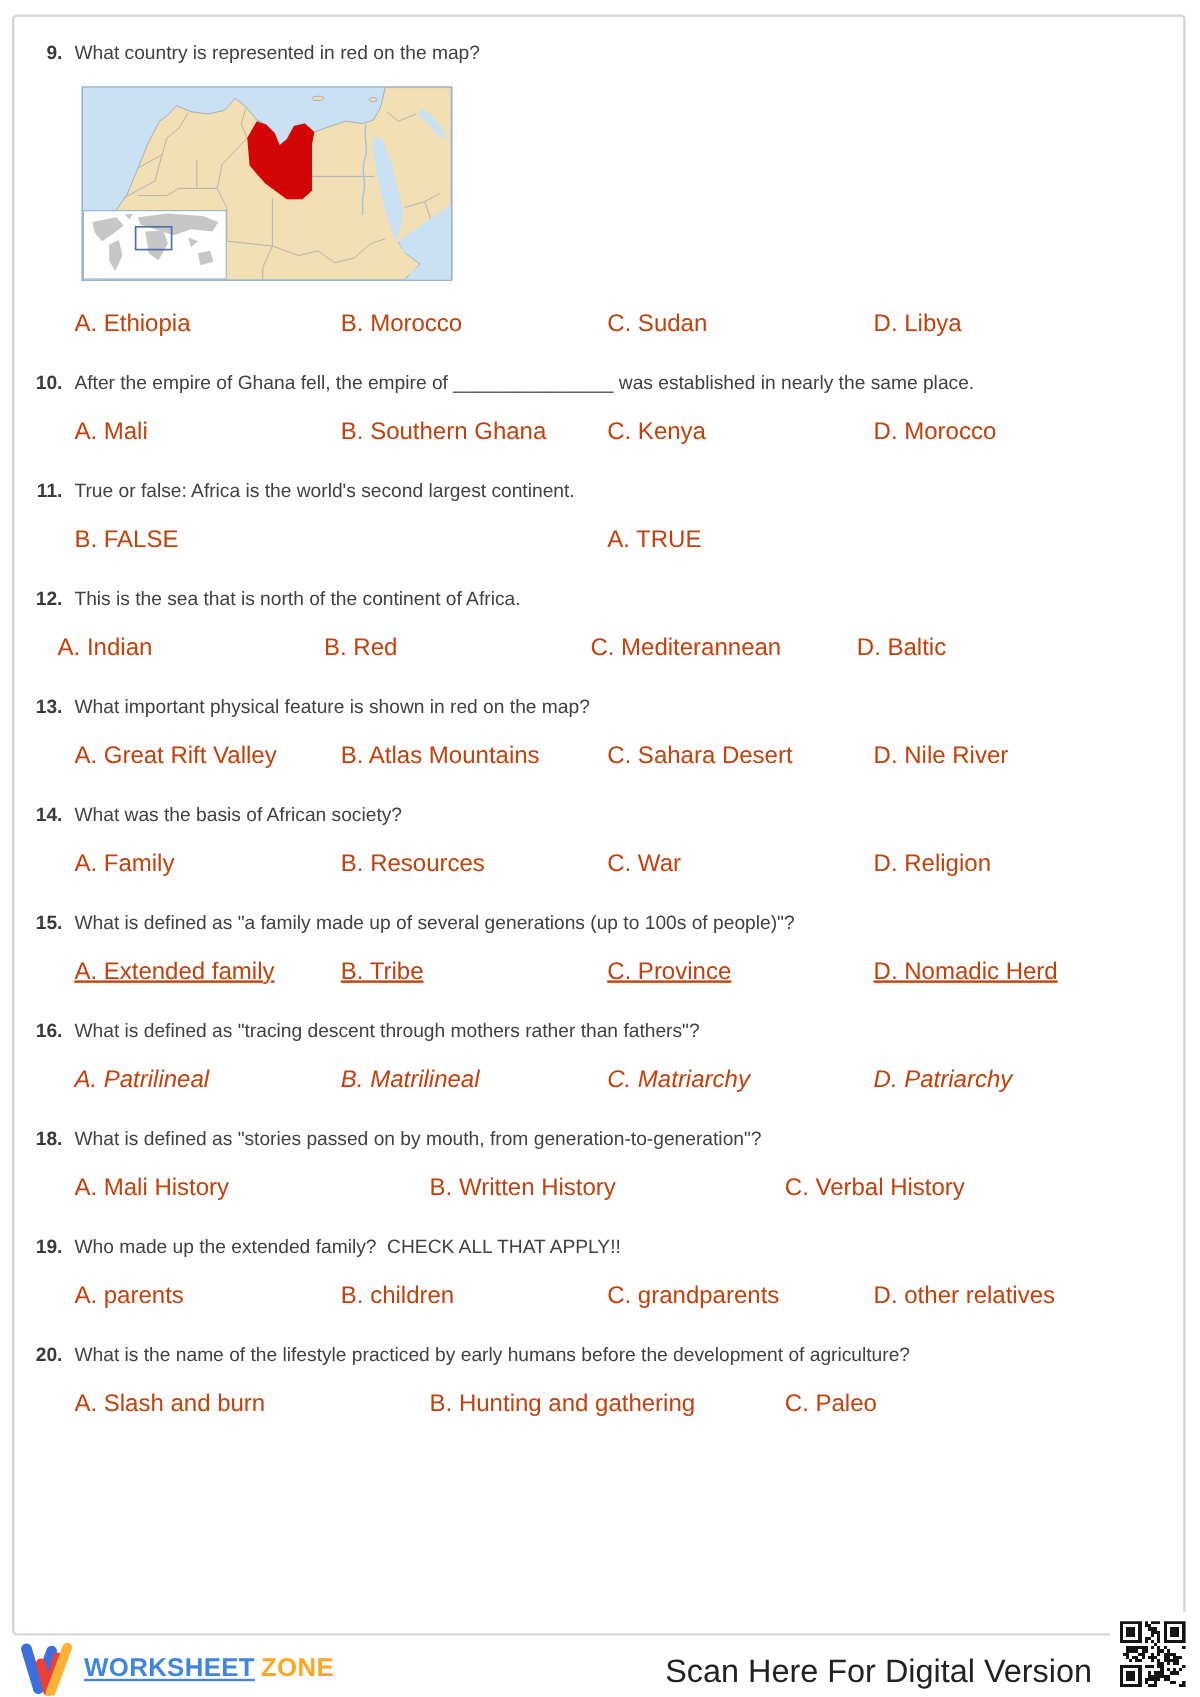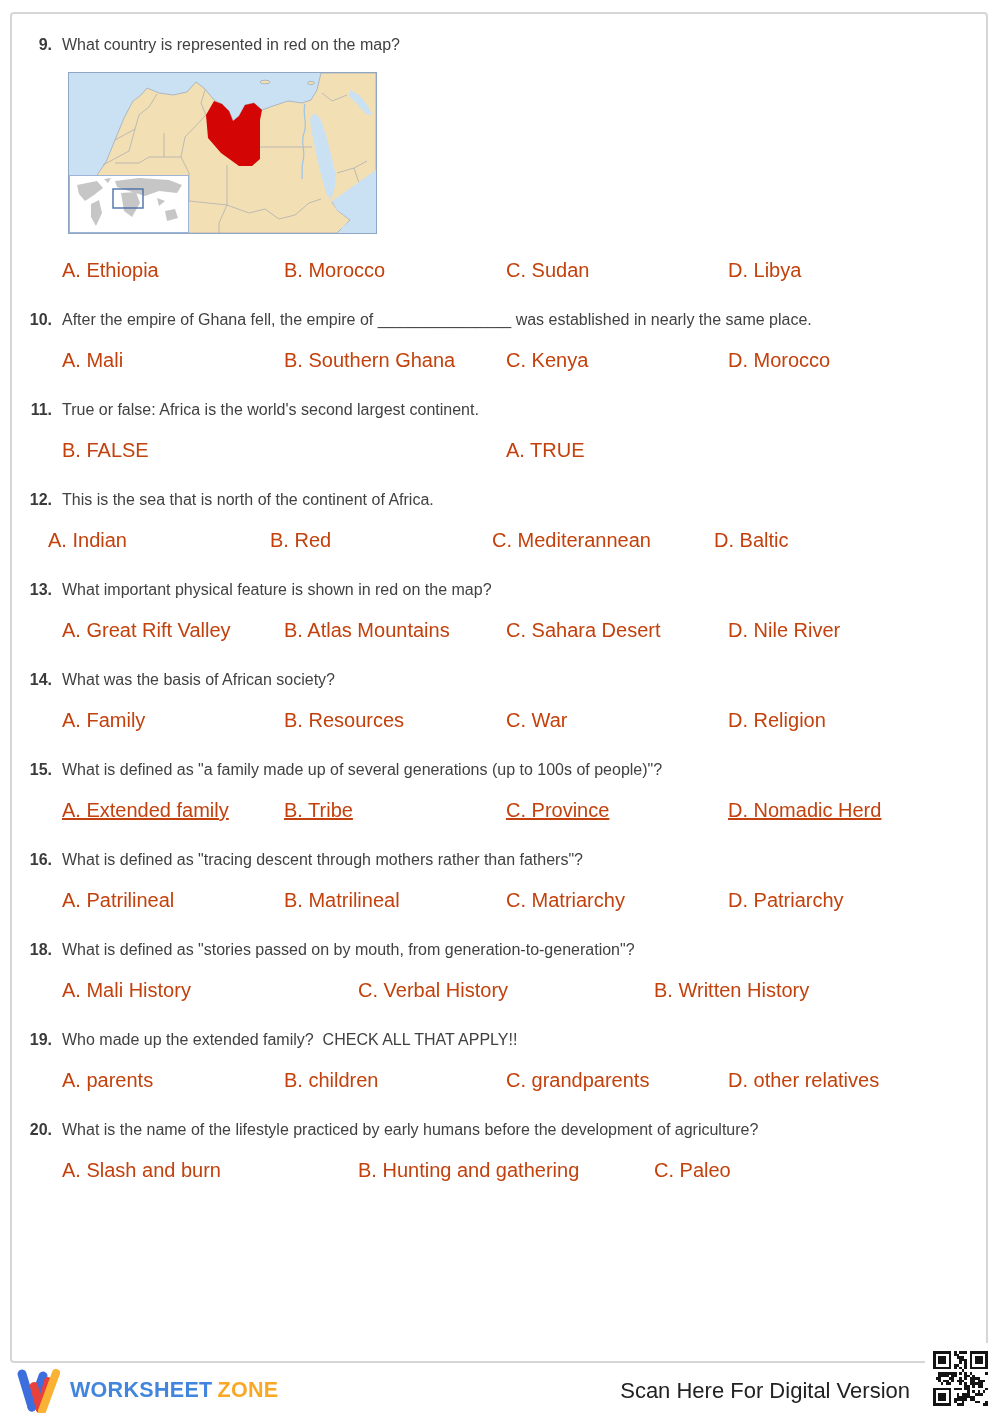--- a/index.html
+++ b/index.html
@@ -45,29 +45,29 @@
   .inset-bg  { fill: #ffffff; stroke: #9db4d6; stroke-width: 1; }
   .inset-land{ fill: #c6c6c6; }
   .inset-rect{ fill: none; stroke: #4e6fa8; stroke-width: 1.4; }
 
   
   .brand {
     position: absolute; left: 16px; top: 1366px; height: 48px;
     display: flex; align-items: center;
   }
   .brand-text { font-size: 21.5px; font-weight: bold; letter-spacing: 0.3px; margin-left: 8px; }
-  .brand-blue { color: var(--brand-blue); }
+  .brand-blue { color: var(--brand-blue); text-decoration: underline; }
   .brand-orange { color: var(--brand-orange); margin-left: 5px; }
   .logo-stroke-blue   { stroke: var(--logo-blue); stroke-width: 9; stroke-linecap: round; fill: none; }
   .logo-stroke-red    { stroke: var(--logo-red); stroke-width: 8; stroke-linecap: round; fill: none; }
   .logo-stroke-yellow { stroke: var(--logo-yellow); stroke-width: 8; stroke-linecap: round; fill: none; }
 
   .scan-text {
     position: absolute; top: 1378px; right: 90px;
-    font-size: 22px; color: #222222;
+    font-size: 27px; color: #222222;
   }
   .qr-box {
     position: absolute; right: 4px; top: 1343px;
     width: 71px; height: 71px; background: #ffffff;
     display: flex; align-items: center; justify-content: center;
   }
 </style>
 </head>
 <body>
 
@@ -208,39 +208,39 @@
             <span class="option">D. Nomadic Herd</span>
           </div>
     </div>
 
     <div class="question">
       <div class="q-line">
         <span class="q-num">16.</span>
         <span class="q-text">What is defined as "tracing descent through mothers rather than fathers"?</span>
       </div>
 
-      <div class="q-options" style="grid-template-columns: repeat(4, 1fr);">
+      <div class="q-options" style="grid-template-columns: repeat(4, 1fr); font-style: italic;">
             <span class="option">A. Patrilineal</span>
             <span class="option">B. Matrilineal</span>
             <span class="option">C. Matriarchy</span>
             <span class="option">D. Patriarchy</span>
           </div>
     </div>
 
 
     <div class="question">
       <div class="q-line">
         <span class="q-num">18.</span>
         <span class="q-text">What is defined as "stories passed on by mouth, from generation-to-generation"?</span>
       </div>
 
       <div class="q-options" style="grid-template-columns: repeat(3, 1fr);">
             <span class="option">A. Mali History</span>
+            <span class="option">B. Written History</span>
             <span class="option">C. Verbal History</span>
-            <span class="option">B. Written History</span>
           </div>
     </div>
 
     <div class="question">
       <div class="q-line">
         <span class="q-num">19.</span>
         <span class="q-text">Who made up the extended family?  CHECK ALL THAT APPLY!!</span>
       </div>
 
       <div class="q-options" style="grid-template-columns: repeat(4, 1fr);">

